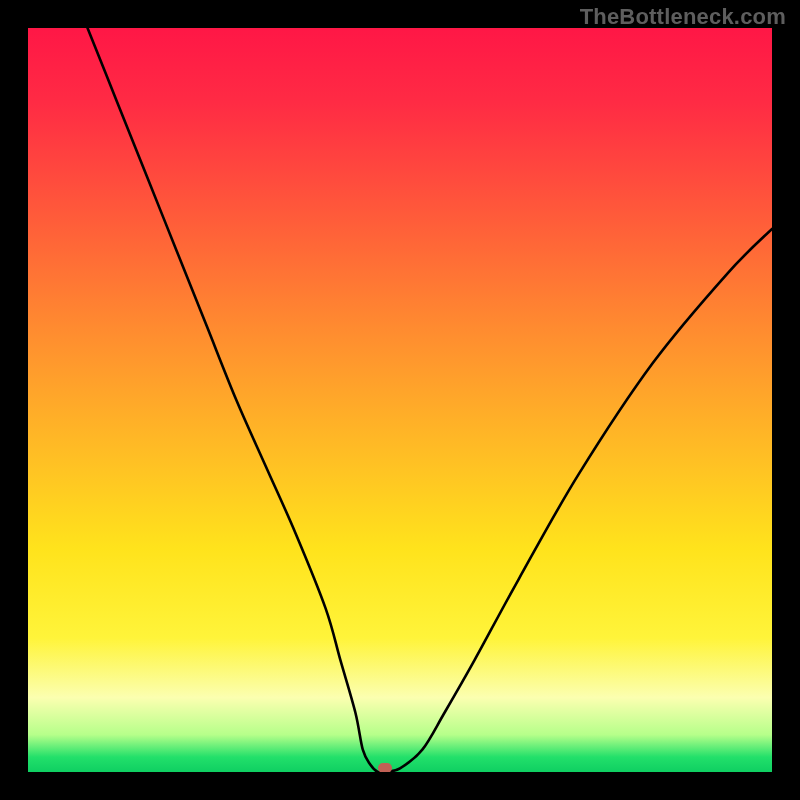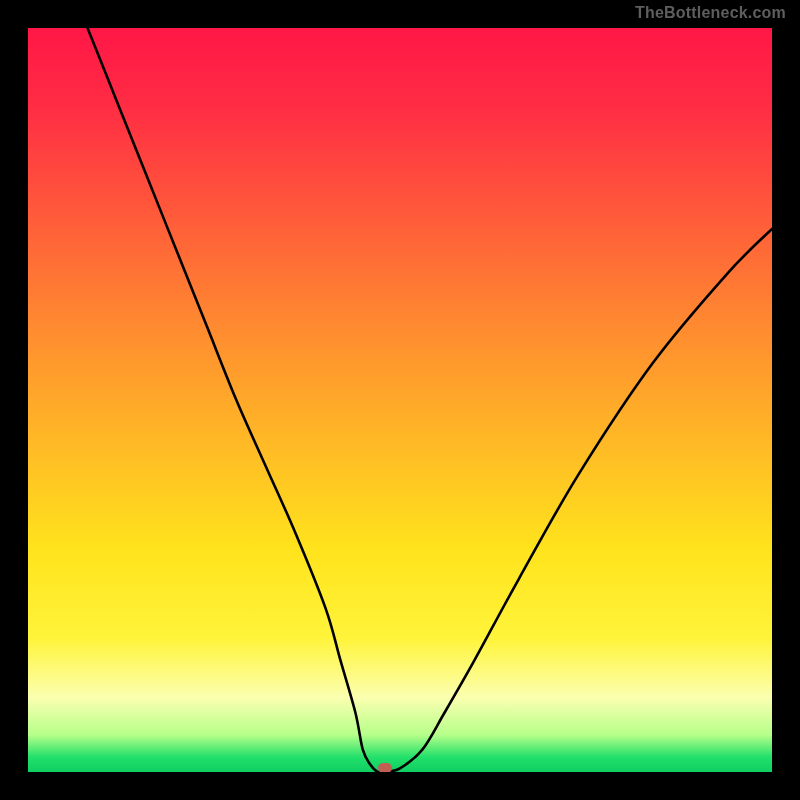--- a/index.html
+++ b/index.html
@@ -15,21 +15,21 @@
     position: relative;
     width: 800px;
     height: 800px;
     background: #000;
   }
   .watermark {
     position: absolute;
     top: 4px;
     right: 14px;
     color: #5e5e5e;
-    font-size: 16px;
+    font-size: 22px;
     font-weight: 600;
     letter-spacing: 0.2px;
     z-index: 10;
   }
   .plot-area {
     position: absolute;
     left: 28px;
     top: 28px;
     width: 744px;
     height: 744px;

